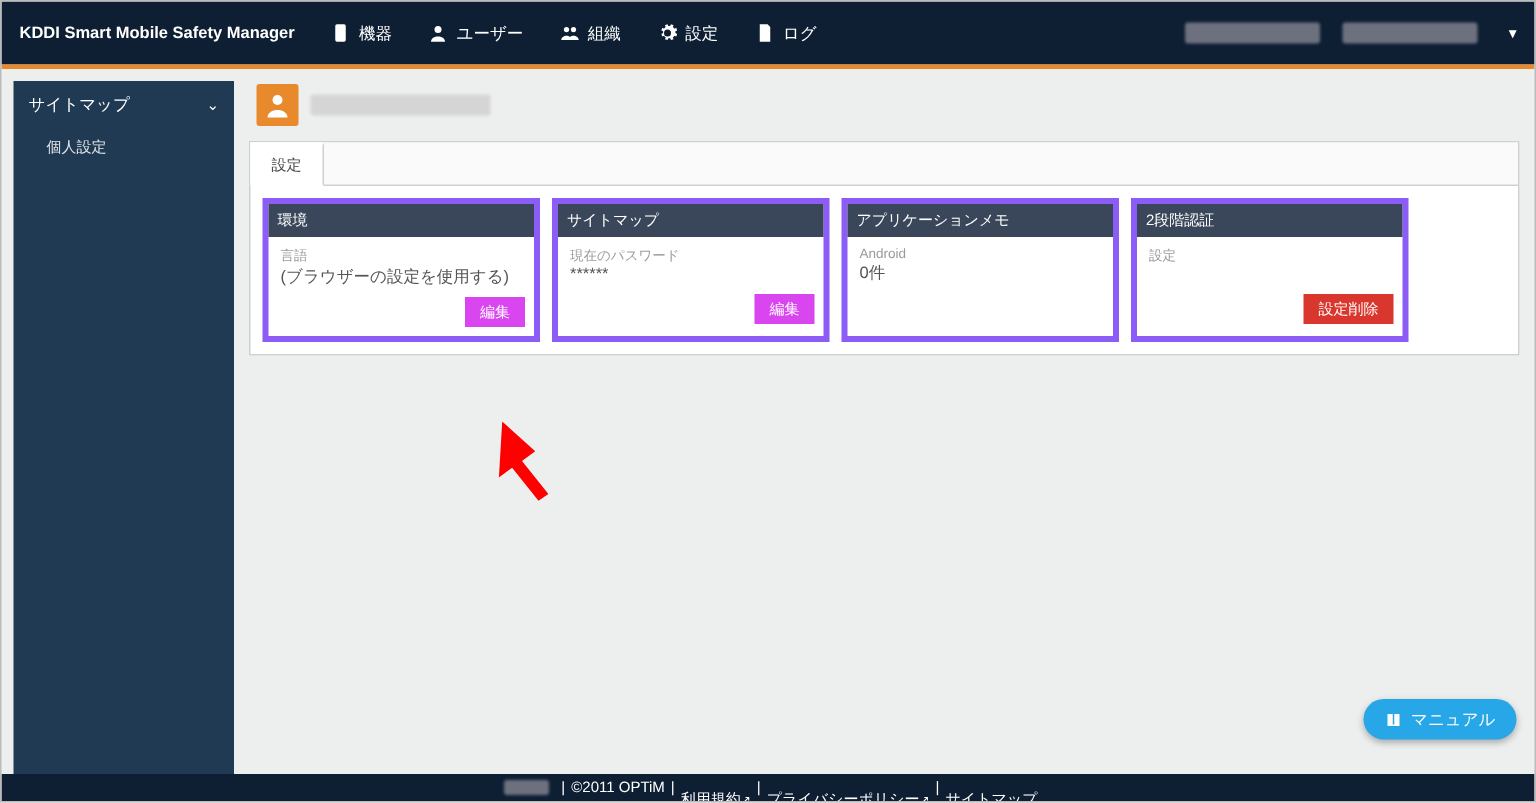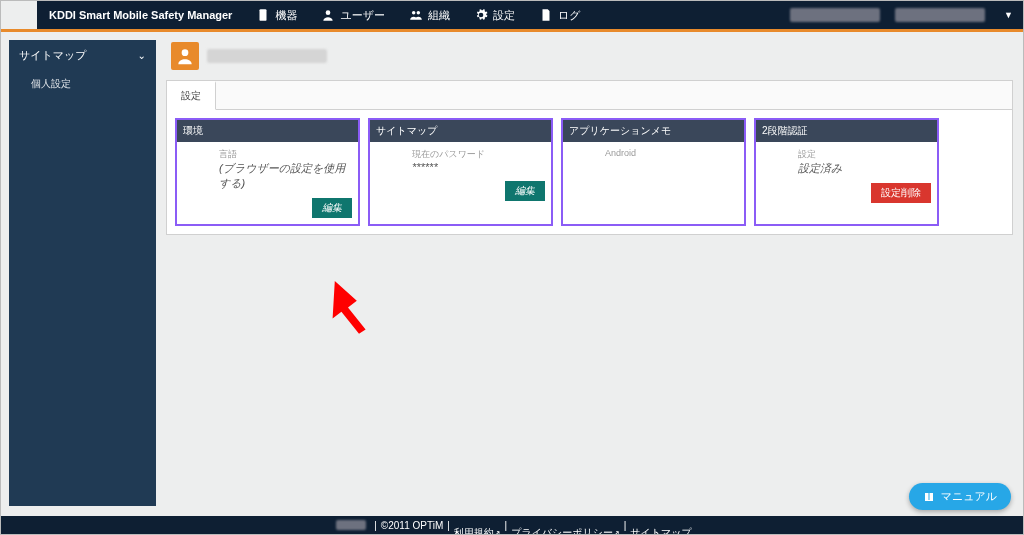--- a/index.html
+++ b/index.html
@@ -1,19 +1,19 @@
 <!DOCTYPE html>
 <html><head>
 <meta charset="utf-8">
 <style>
 * { margin:0; padding:0; box-sizing:border-box; font-family:"Meiryo","Hiragino Sans",sans-serif; }
 body { width:1024px; height:535px; background:#edeeee; border:1px solid #bbb; position:relative; overflow:hidden; }
 
 
-.topnav { background:#0e1f33; height:28px; display:flex; align-items:center; color:#fff; font-size:11px;margin-left:36px; }
+.topnav { background:#0e1f33; height:42px; display:flex; align-items:center; color:#fff; font-size:11px; }
 .brand { padding:0 12px; font-weight:bold; white-space:nowrap; }
 .nav-items { display:flex; height:100%; }
 .nav-item { display:flex; align-items:center; padding:0 12px; gap:5px; cursor:pointer; }
 .nav-item .ic { width:14px; height:14px; fill:#fff; }
 .nav-right { margin-left:auto; display:flex; align-items:center; height:100%; }
 .nav-right .blur { width:90px; height:14px; background:#6d717f; border-radius:2px; margin-right:15px; filter:blur(1px); }
 .nav-right .caret { margin:0 10px 0 4px; color:#fff; font-size:9px; }
 
 .accent-bar { height:3px; background:#e88a2b; }
 
@@ -33,36 +33,36 @@
 .avatar svg { width:20px; height:20px; fill:#fff; }
 .user-name-blur { width:120px; height:14px; background:#d5d5d5; border-radius:2px; filter:blur(1px); }
 
 
 .tabstrip-wrap { border:1px solid #d0d0d0; background:#fff; }
 .tabstrip { display:flex; border-bottom:1px solid #d0d0d0; background:#fafafa; }
 .tab { font-size:10px; padding:6px 14px; background:#fff; border-right:1px solid #d0d0d0; border-top:2px solid transparent; color:#444; cursor:pointer; }
 .tab.active { border-top:2px solid #fff; margin-bottom:-1px; border-bottom:1px solid #fff; }
 
 .cards { padding:8px; display:flex; flex-wrap:wrap; gap:8px; align-content:flex-start; }
-.card { width:185px; border:2px solid #8b5cf6; background:#fff; display:flex; flex-direction:column; }
+.card { width:185px; border:4px solid #8b5cf6; background:#fff; display:flex; flex-direction:column; }
 .card-hd { background:#3a475a; color:#fff; font-size:10px; padding:4px 6px; }
-.card-bd { padding:6px 8px 2px; font-size:10px; color:#666; min-height:34px;margin-left:34px; }
+.card-bd { padding:6px 8px 2px; font-size:10px; color:#666; min-height:34px; }
 .card-bd .lbl { font-size:9px; color:#9a9a9a; }
-.card-bd .val { font-size:11px; color:#555;font-style:italic; }
+.card-bd .val { font-size:11px; color:#555; }
 .card-ft { padding:4px 6px 6px; text-align:right; }
 .btn { display:inline-block; font-size:10px; color:#fff; padding:3px 10px; border:none; cursor:pointer; }
-.btn-orange { background:#0f766e;font-style:italic; }
+.btn-orange { background:#d946ef; }
 .btn-red { background:#d9362e; }
 
 
 .arrow { position:absolute; left:325px; top:280px; pointer-events:none; }
 .arrow svg { width:55px; height:55px; }
 
 
-.manual { position:absolute; right:12px; bottom:24px; background:#27a7e7; color:#fff; font-size:11px; padding:6px 14px; border-radius:14px; display:flex; align-items:center; gap:6px; cursor:pointer; box-shadow:0 2px 5px rgba(0,0,0,.3); }
+.manual { position:absolute; right:12px; bottom:41px; background:#27a7e7; color:#fff; font-size:11px; padding:6px 14px; border-radius:14px; display:flex; align-items:center; gap:6px; cursor:pointer; box-shadow:0 2px 5px rgba(0,0,0,.3); }
 .manual svg { width:12px; height:12px; fill:#fff; }
 
 
 .footer { position:absolute; left:0; right:0; bottom:0; height:18px; background:#0e1f33; color:#fff; font-size:10px; display:flex; align-items:center; justify-content:center; gap:4px; }
 .footer a { color:#fff; text-decoration:underline;margin-top:16px; }
 .footer .fblur { width:30px; height:10px; background:#6d717f; border-radius:2px; filter:blur(1px); display:inline-block; margin:0 4px; }
 .footer .ext { font-size:8px; }
 </style>
 </head>
 <body>
@@ -160,28 +160,28 @@
           </div>
           <div class="card-ft">
             <button class="btn btn-orange">編集</button>
           </div>
         </div>
 
         <div class="card">
           <div class="card-hd">アプリケーションメモ</div>
           <div class="card-bd">
             <div class="lbl">Android</div>
+            <div class="val">0件</div>
           </div>
         </div>
 
         <div class="card">
           <div class="card-hd">2段階認証</div>
           <div class="card-bd">
             <div class="lbl">設定</div>
-            <div class="val">設定済み</div>
           </div>
           <div class="card-ft">
             <button class="btn btn-red">設定削除</button>
           </div>
         </div>
 
       </div>
     </div>
   </div>
 </div>

